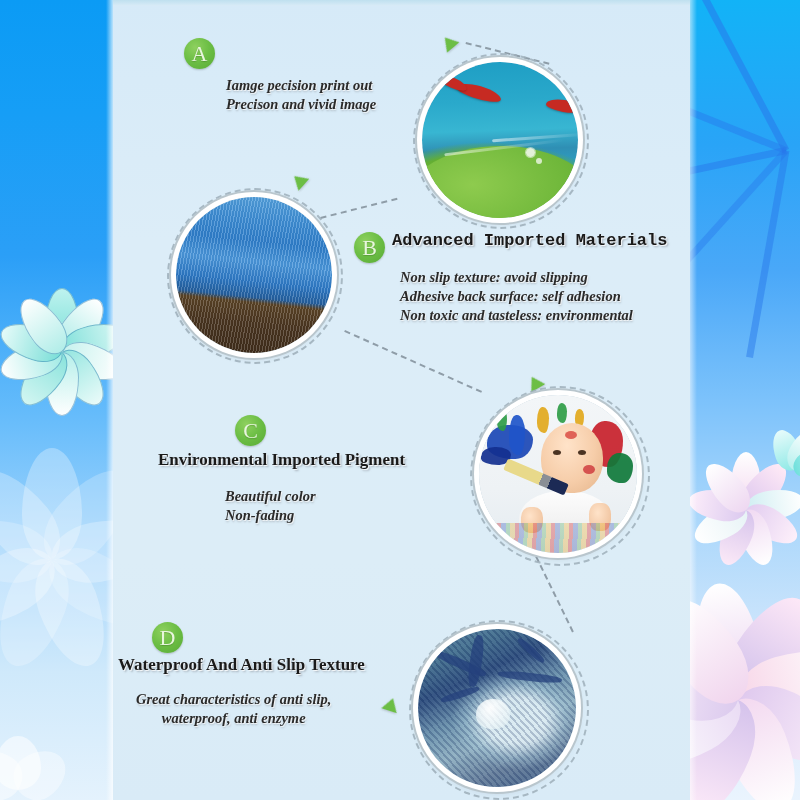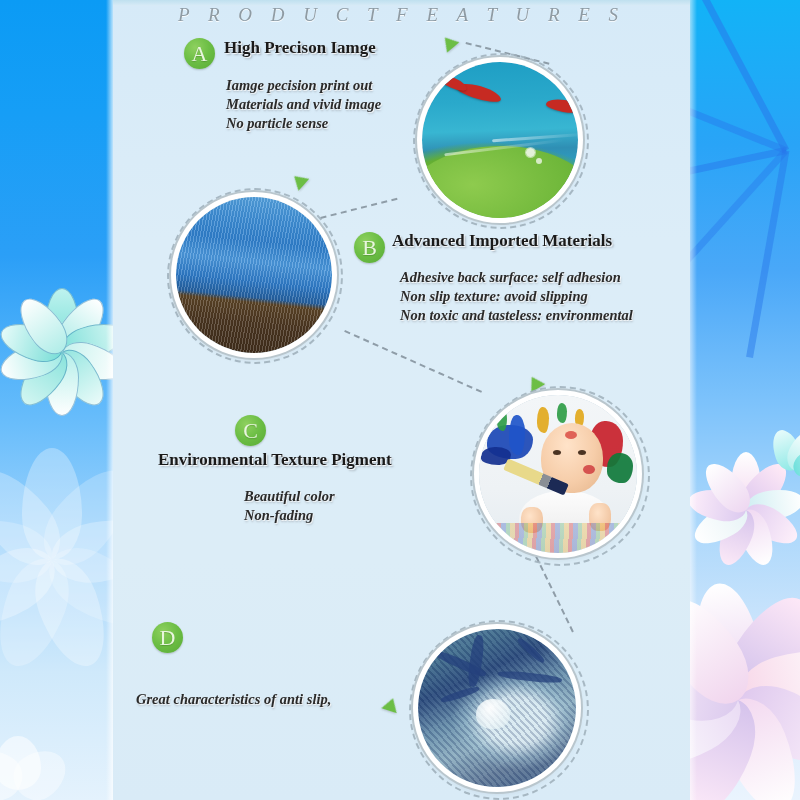--- a/index.html
+++ b/index.html
@@ -184,41 +184,38 @@
     <div class="flower" style="left:104px;top:470px;">
       <i style="width:26px;height:42px;left:-13px;top:-42px;transform:rotate(-20deg);background:linear-gradient(180deg,#e6fbfb,#8fe9e6);"></i>
       <i style="width:26px;height:42px;left:-13px;top:-42px;transform:rotate(25deg);background:linear-gradient(180deg,#ffffff,#b6f0ee);"></i>
       <i style="width:26px;height:42px;left:-13px;top:-42px;transform:rotate(70deg);background:linear-gradient(180deg,#d9f8f7,#6fe0dc);"></i>
     </div>
     <div class="band-edge-r"></div>
   </div>
 
   <div class="panel">
     <div class="panel-topline"></div>
-    <div class="heading">P R O D U C T   F E A T U R E S</div>
   </div>
 
   <div class="conn" style="left:300px;top:222px;width:100px;transform:rotate(-14deg);"></div>
   <div class="arrow" style="left:291px;top:174px;transform:rotate(-48deg);"></div>
 
   <div class="conn" style="left:466px;top:42px;width:86px;transform:rotate(14deg);"></div>
   <div class="arrow" style="left:441px;top:36px;transform:rotate(-40deg);"></div>
 
   <div class="conn" style="left:345px;top:330px;width:150px;transform:rotate(24deg);"></div>
   <div class="arrow" style="left:527px;top:376px;transform:rotate(-30deg);"></div>
 
   <div class="conn" style="left:537px;top:556px;width:84px;transform:rotate(64deg);"></div>
   <div class="arrow" style="left:383px;top:698px;transform:rotate(18deg);"></div>
 
   <div class="badge" style="left:184px;top:38px;">A</div>
-  <div class="ftitle" style="left:224px;top:38px;">High Precison Iamge</div>
   <div class="fbody" style="left:226px;top:76px;">
     <div>Iamge pecision print out</div>
-    <div>Materials and vivid image</div>
-    <div>No particle sense</div>
+    <div>Precison and vivid image</div>
   </div>
   <div class="dashring" style="left:413px;top:53px;width:172px;height:172px;"></div>
   <div class="photo ph1" style="left:422px;top:62px;width:156px;height:156px;">
     <div class="inner">
       <div class="pad" style="left:-16px;top:84px;width:190px;height:110px;"></div>
       <div class="streak" style="left:22px;top:84px;width:120px;transform:rotate(-7deg);"></div>
       <div class="streak" style="left:70px;top:74px;width:96px;transform:rotate(-4deg);"></div>
       <div class="koi" style="left:34px;top:24px;width:46px;height:13px;transform:rotate(16deg);"></div>
       <div class="koi" style="left:16px;top:16px;width:30px;height:10px;transform:rotate(22deg);"></div>
       <div class="koi" style="left:124px;top:38px;width:36px;height:12px;transform:rotate(10deg);"></div>
@@ -227,30 +224,30 @@
       <div style="position:absolute;left:114px;top:96px;width:6px;height:6px;border-radius:50%;
                   background:rgba(255,255,255,.7);"></div>
     </div>
   </div>
 
   <div class="dashring" style="left:167px;top:188px;width:172px;height:172px;"></div>
   <div class="photo ph2" style="left:176px;top:197px;width:156px;height:156px;">
     <div class="inner"></div>
   </div>
   <div class="badge" style="left:354px;top:232px;">B</div>
-  <div class="ftitle" style="left:392px;top:231px;">Advanced Imported Materials</div>
+  <div class="ftitle" style="left:392px;top:231px;font-family:Liberation Mono, monospace;">Advanced Imported Materials</div>
   <div class="fbody" style="left:400px;top:268px;">
+    <div>Non slip texture: avoid slipping</div>
     <div>Adhesive back surface: self adhesion</div>
-    <div>Non slip texture: avoid slipping</div>
     <div>Non toxic and tasteless: environmental</div>
   </div>
 
   <div class="badge" style="left:235px;top:415px;">C</div>
-  <div class="ftitle" style="left:158px;top:450px;">Environmental Texture Pigment</div>
-  <div class="fbody" style="left:225px;top:487px;margin-left:19px;">
+  <div class="ftitle" style="left:158px;top:450px;">Environmental Imported Pigment</div>
+  <div class="fbody" style="left:225px;top:487px;">
     <div>Beautiful color</div>
     <div>Non-fading</div>
   </div>
   <div class="dashring" style="left:470px;top:386px;width:176px;height:176px;"></div>
   <div class="photo ph3" style="left:479px;top:395px;width:158px;height:158px;">
     <div class="inner">
       <div class="splat" style="left:8px;top:30px;width:46px;height:34px;background:#1b47b5;"></div>
       <div class="splat" style="left:2px;top:52px;width:30px;height:18px;background:#14308f;"></div>
       <div class="splat" style="left:30px;top:20px;width:16px;height:40px;background:#1f55c9;"></div>
       <div class="splat" style="left:110px;top:26px;width:34px;height:46px;background:#c8202a;"></div>
@@ -270,22 +267,24 @@
       <div style="position:absolute;left:42px;top:112px;width:22px;height:26px;border-radius:40%;
            background:radial-gradient(ellipse at 40% 35%,#ffe3c9,#ecbb94);"></div>
       <div style="position:absolute;left:110px;top:108px;width:22px;height:28px;border-radius:40%;
            background:radial-gradient(ellipse at 40% 35%,#ffe3c9,#ecbb94);"></div>
       <div style="position:absolute;left:0;bottom:0;width:100%;height:30px;
            background:repeating-linear-gradient(92deg,rgba(200,32,42,.35) 0 4px,rgba(27,71,181,.3) 4px 9px,rgba(47,156,70,.28) 9px 13px,rgba(226,168,28,.3) 13px 18px);"></div>
     </div>
   </div>
 
   <div class="badge" style="left:152px;top:622px;">D</div>
+  <div class="ftitle" style="left:118px;top:655px;">Waterproof And Anti Slip Texture</div>
   <div class="fbody" style="left:136px;top:690px;text-align:center;">
     <div>Great characteristics of anti slip,</div>
+    <div>waterproof, anti enzyme</div>
   </div>
   <div class="dashring" style="left:409px;top:620px;width:176px;height:176px;"></div>
   <div class="photo ph4" style="left:418px;top:629px;width:158px;height:158px;">
     <div class="inner">
       <div class="vein" style="left:52px;top:6px;width:12px;height:52px;transform:rotate(8deg);"></div>
       <div class="vein" style="left:14px;top:30px;width:56px;height:9px;transform:rotate(24deg);"></div>
       <div class="vein" style="left:80px;top:44px;width:64px;height:8px;transform:rotate(6deg);"></div>
       <div class="vein" style="left:22px;top:62px;width:40px;height:7px;transform:rotate(-18deg);"></div>
       <div class="vein" style="left:96px;top:18px;width:34px;height:7px;transform:rotate(42deg);"></div>
       <div style="position:absolute;left:58px;top:70px;width:34px;height:30px;border-radius:50% 50% 46% 46%;

